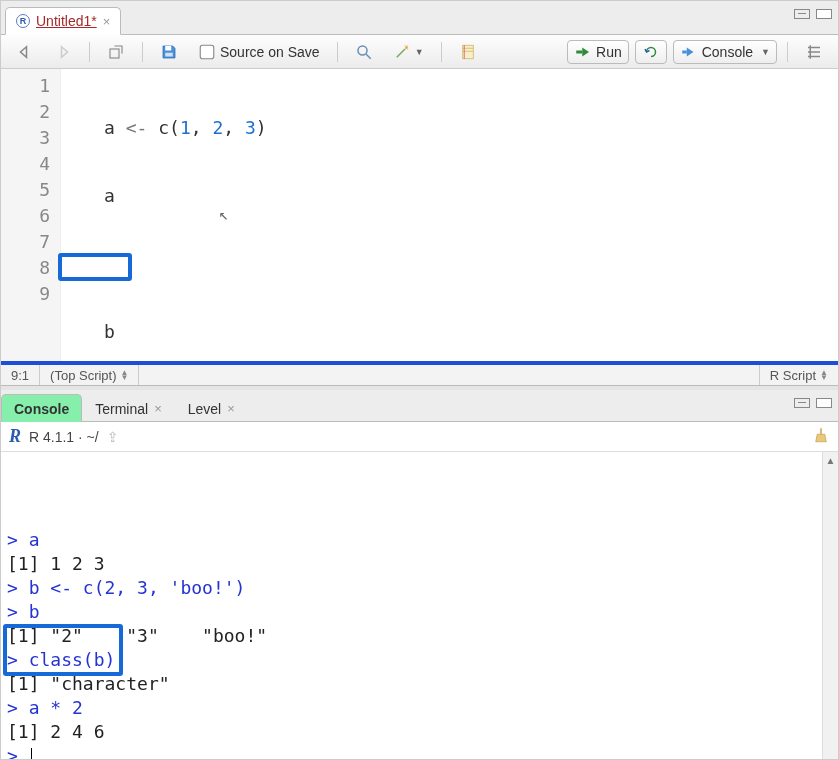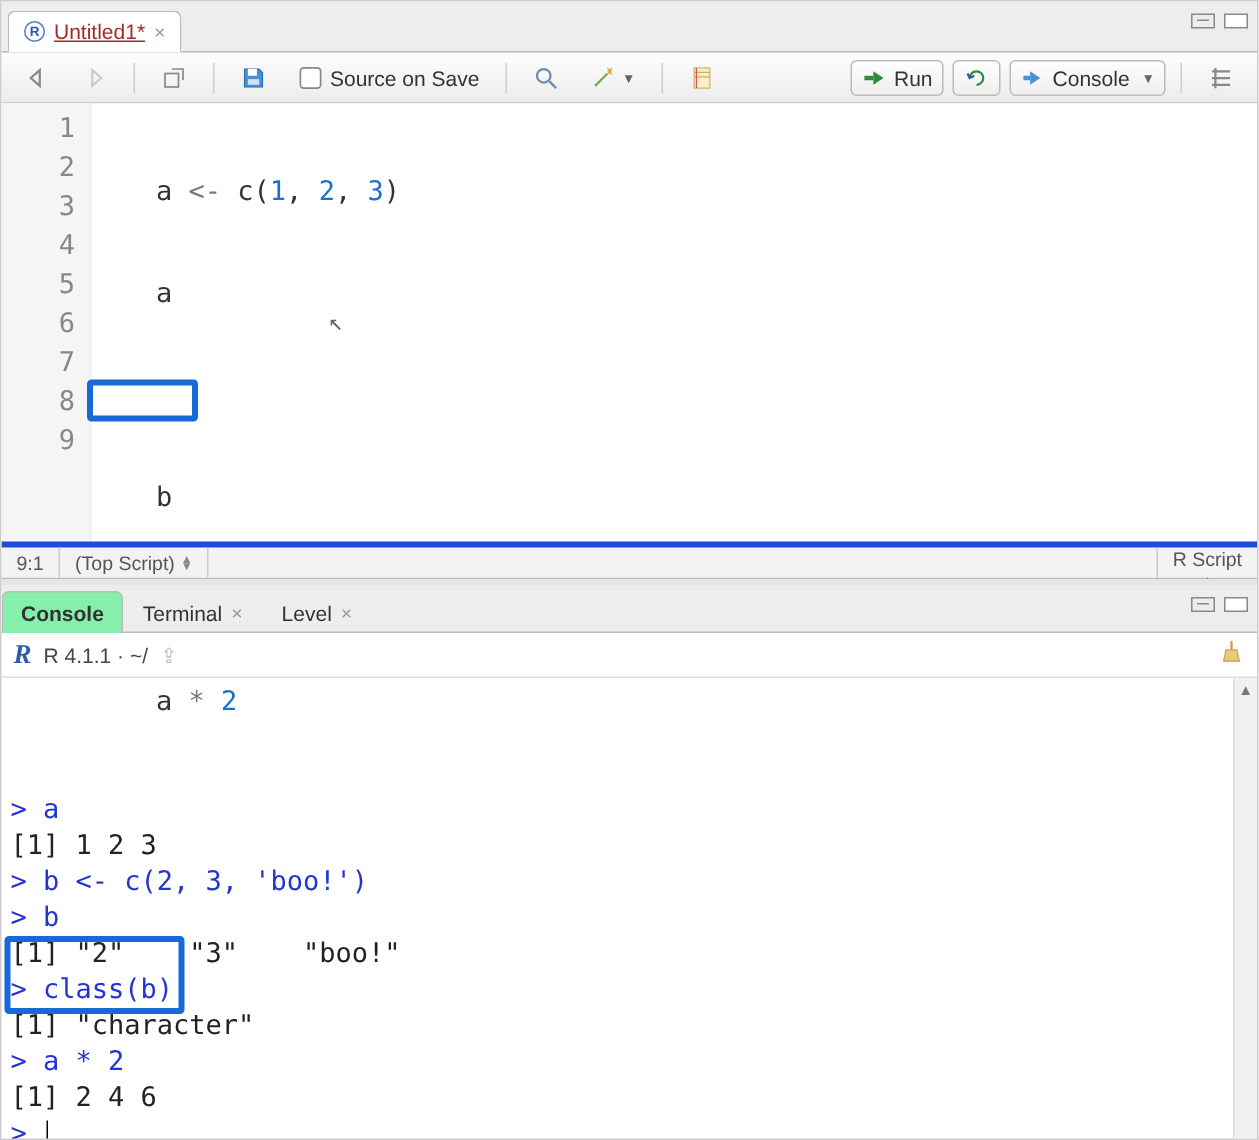--- a/index.html
+++ b/index.html
@@ -32,21 +32,21 @@
   .code { flex: 1; padding: 4px 0 4px 10px; white-space: pre; position: relative; }
   .code .line { height: 26px; line-height: 26px; margin-left: 33px; }
   .op { color: #777; }
   .num { color: #1a6fcf; }
   .str { color: #0a8a2d; }
   .callout1 { position: absolute; left: -3px; top: 184px; width: 74px; height: 28px; border: 4px solid #1669d6; border-radius: 3px; pointer-events: none; }
   .cursor-arrow { position: absolute; left: 158px; top: 136px; font-size: 16px; color: #666; }
 
   .statusbar { display: flex; align-items: center; height: 24px; background: #f3f3f3; border-top: 4px solid #1d4ed8; font-size: 13px; color: #555; }
   .statusbar .cell { padding: 0 10px; border-right: 1px solid #ccc; display: flex; align-items: center; gap: 4px; height: 100%; }
-  .statusbar .end { margin-left: auto; border-left: 1px solid #ccc; border-right: none; flex-direction: column; }
+  .statusbar .end { margin-left: auto; border-left: 1px solid #ccc; border-right: none; }
   .sort-glyph { display:inline-flex; flex-direction:column; line-height:5px; font-size:8px; color:#888; }
 
   
   .console-pane { flex: 1; display: flex; flex-direction: column; border-top: 4px solid #e5e5e5; }
   .ctabbar { display: flex; align-items: flex-end; height: 32px; background: #ededed; border-bottom: 1px solid #bbb; position: relative; }
   .ctab { display: flex; align-items: center; gap: 6px; height: 28px; padding: 0 12px; border: 1px solid transparent; border-bottom: none; border-radius: 5px 5px 0 0; position: relative; top: 1px; font-size: 14px; color: #333; }
   .ctab.active { background: #86efac; border-color: #bbb; font-weight: bold; }
   .ctab .close { color: #999; font-size: 13px; font-weight: normal; }
   .console-info { display: flex; align-items: center; height: 30px; padding: 0 8px; gap: 8px; border-bottom: 1px solid #ddd; }
   .console-info .r-logo { font-family: Georgia, serif; font-size: 18px; font-weight: bold; font-style: italic; color: #2b5bae; }
@@ -183,21 +183,20 @@
       <div>7</div>
       <div>8</div>
       <div>9</div>
     </div>
     <div class="code">
       <div class="line"><span>a </span><span class="op">&lt;-</span><span> c(</span><span class="num">1</span><span>, </span><span class="num">2</span><span>, </span><span class="num">3</span><span>)</span></div>
       <div class="line"><span>a</span></div>
       <div class="line"><span></span></div>
       <div class="line"><span>b</span></div>
       <div class="line"><span></span></div>
-      <div class="line"><span>a </span><span class="op">*</span><span> </span><span class="num">2</span></div>
       <div class="line"><span></span></div>
       <div class="callout1"></div>
       <span class="cursor-arrow">↖</span>
     </div>
   </div>
 
   <div class="statusbar">
     <div class="cell">
         <span>9:1</span>
       </div>

